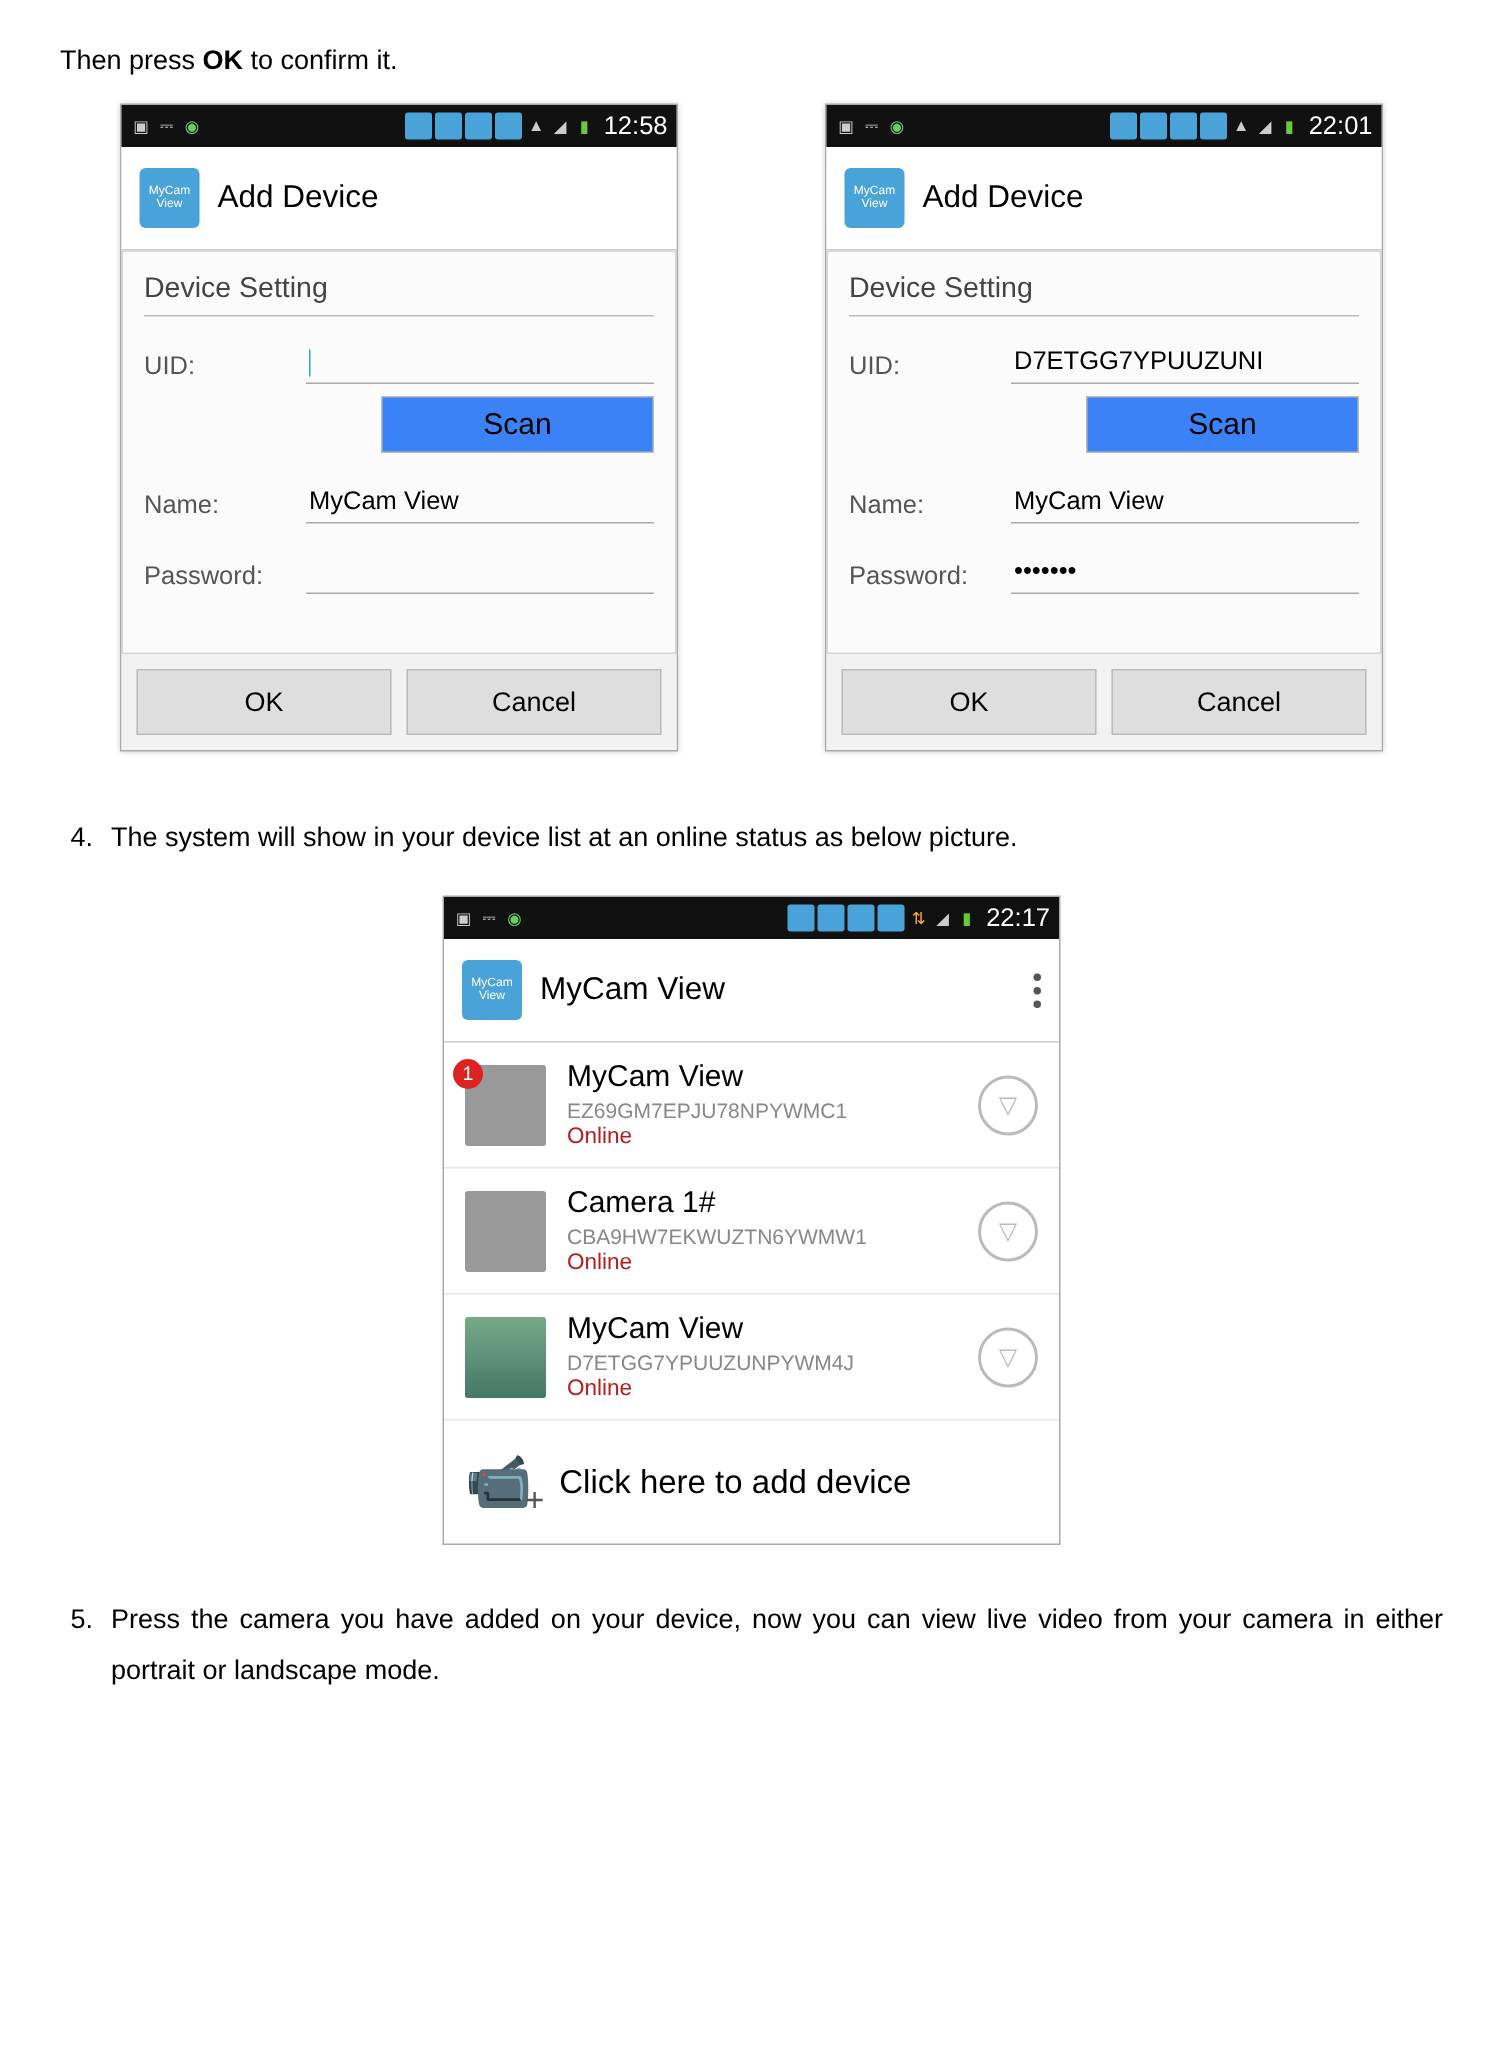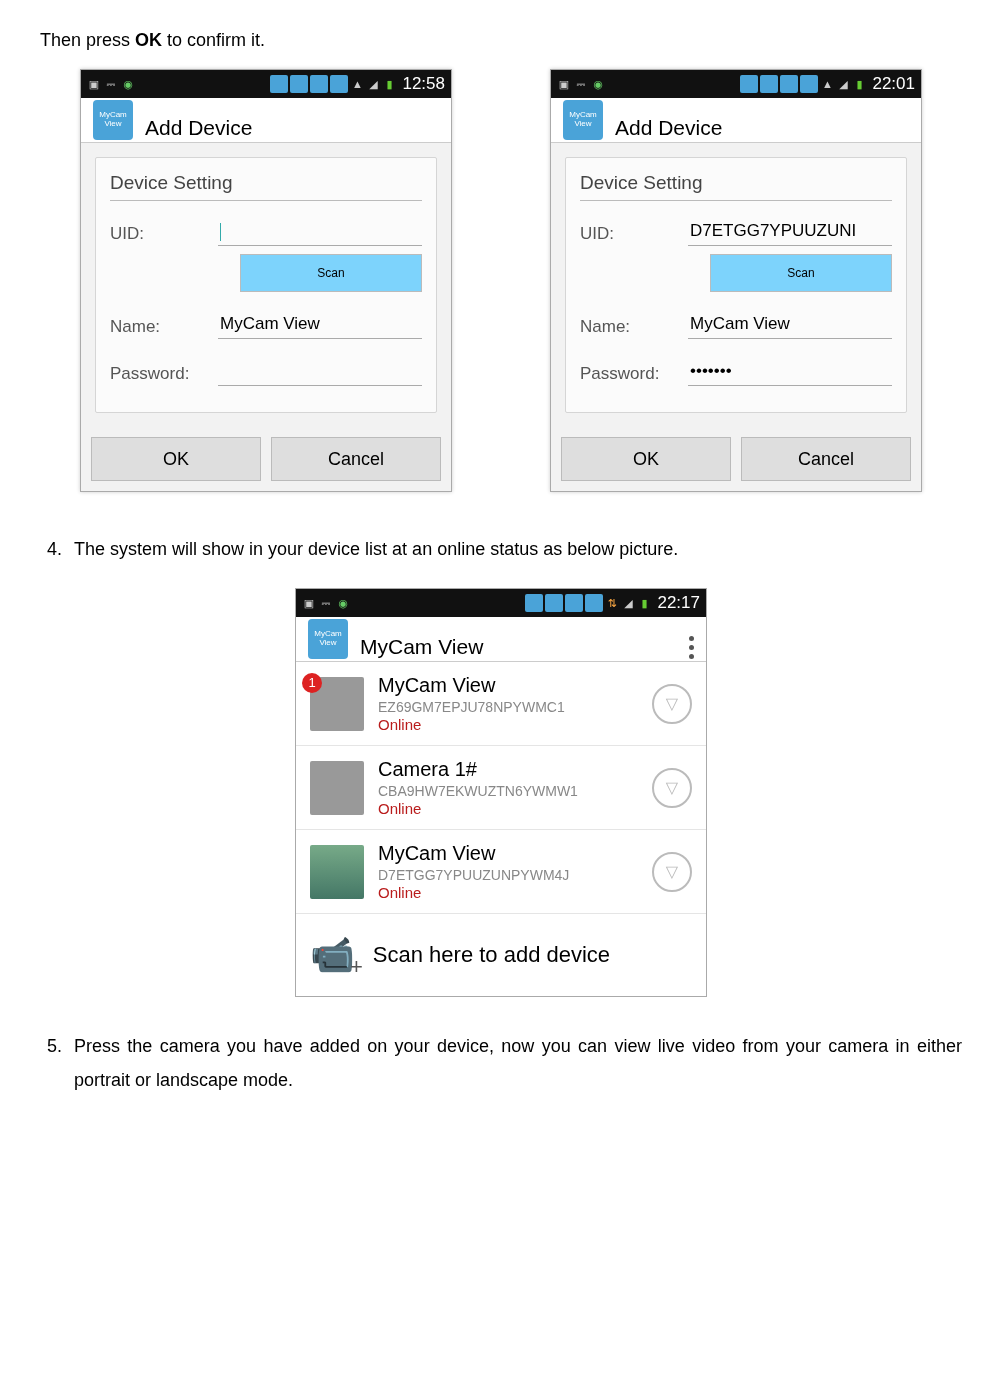--- a/index.html
+++ b/index.html
@@ -7,34 +7,34 @@
 .intro b{font-weight:700}
 .screens-row{display:flex;justify-content:space-between;margin:0 40px 40px 40px;gap:60px}
 .phone{width:370px;border:1px solid #aaa;background:#f2f2f2;display:flex;flex-direction:column;box-shadow:0 0 4px rgba(0,0,0,0.2)}
 .status-bar{background:#111;color:#fff;height:28px;display:flex;align-items:center;justify-content:flex-end;padding:0 6px;gap:2px;font-size:12px}
 .status-bar .left-icons{display:flex;gap:3px;margin-right:auto}
 .status-bar .time{margin-left:4px;font-size:17px;font-family:sans-serif}
 .sb-icon{width:14px;height:14px;display:inline-flex;align-items:center;justify-content:center;font-size:11px;color:#ccc}
 .apps{display:flex;gap:2px}
 .apps .a{width:18px;height:18px;background:#4aa3d8;border-radius:2px;font-size:6px;color:#fff;display:flex;align-items:center;justify-content:center;line-height:1}
 .battery{color:#6c3}
-.title-bar{background:#fff;padding:2px 12px;display:flex;align-items:flex-end;gap:12px;border-bottom:1px solid #ccc}
+.title-bar{background:#fff;padding:14px 12px;display:flex;align-items:center;gap:12px;border-bottom:1px solid #ccc}
 .app-icon{width:40px;height:40px;background:#4aa3d8;border-radius:4px;display:flex;align-items:center;justify-content:center;font-size:8px;color:#fff;text-align:center;line-height:1.1}
 .title-bar .t{font-size:21px;color:#000}
 .menu-icon{margin-left:auto;display:flex;flex-direction:column;gap:4px}
 .menu-icon span{width:5px;height:5px;background:#555;border-radius:50%}
-.panel{background:#fbfbfb;margin:14px;border:1px solid #d5d5d5;padding:14px 14px 4px 14px;border-radius:2px}
+.panel{background:#fbfbfb;margin:0;border:1px solid #d5d5d5;padding:14px 14px 17px 14px;border-radius:2px}
 .panel-title{font-size:19px;color:#444;margin-bottom:6px}
 .hr{border:none;border-top:1px solid #bbb;margin:0 0 20px 0}
 .row{display:flex;align-items:center;margin-bottom:22px;gap:14px}
 .row label{width:94px;font-size:17px;color:#555}
 .row .val{flex:1;border-bottom:1px solid #aaa;font-size:17px;min-height:22px;color:#000;padding:0 2px 2px 2px}
 .cursor{display:inline-block;width:1px;height:18px;background:#3aa;vertical-align:middle}
 .scan-row{display:flex;justify-content:flex-end;margin:-14px 0 22px 0}
-.scan-btn{background:#7dd3fc;border:1px solid #bbb;font-size:12px;width:180px;height:36px;display:flex;align-items:center;justify-content:center}
+.scan-btn{background:#3b82f6;border:1px solid #bbb;font-size:20px;width:180px;height:36px;display:flex;align-items:center;justify-content:center}
 .spacer{flex:1}
 .bottom-bar{display:flex;gap:10px;padding:10px;background:#f2f2f2}
 .bottom-bar .b{flex:1;height:42px;background:#dedede;border:1px solid #bbb;display:flex;align-items:center;justify-content:center;font-size:18px}
 .step{font-size:18px;margin:32px 0 22px 0;display:flex;gap:12px;line-height:1.9}
 .step .num{width:22px;text-align:right}
 .step .txt{flex:1}
 .list-phone-wrap{display:flex;justify-content:center;margin-bottom:30px}
 .list-phone{width:410px;border:1px solid #aaa;background:#fff}
 .device-row{display:flex;align-items:center;padding:12px 14px;gap:14px;border-bottom:1px solid #e5e5e5}
 .thumb{width:54px;height:54px;background:#999;border-radius:2px;position:relative}
@@ -213,21 +213,21 @@
       <div class="thumb" style="background:linear-gradient(#7a8,#476)"></div>
       <div class="dev-info">
         <div class="n">MyCam View</div>
         <div class="u">D7ETGG7YPUUZUNPYWM4J</div>
         <div class="s">Online</div>
       </div>
       <div class="arrow-btn">▽</div>
     </div>
     <div class="add-row">
       <div class="cam-plus">📹<span style="position:absolute;right:-8px;bottom:-4px;font-size:22px">+</span></div>
-      <div class="t">Scan here to add device</div>
+      <div class="t">Click here to add device</div>
     </div>
   </div>
 </div>
 
 <div class="step">
   <div class="num">5.</div>
   <div class="txt justify">Press the camera you have added on your device, now you can view live video from your camera in either portrait or landscape mode.</div>
 </div>
 
 </body></html>

